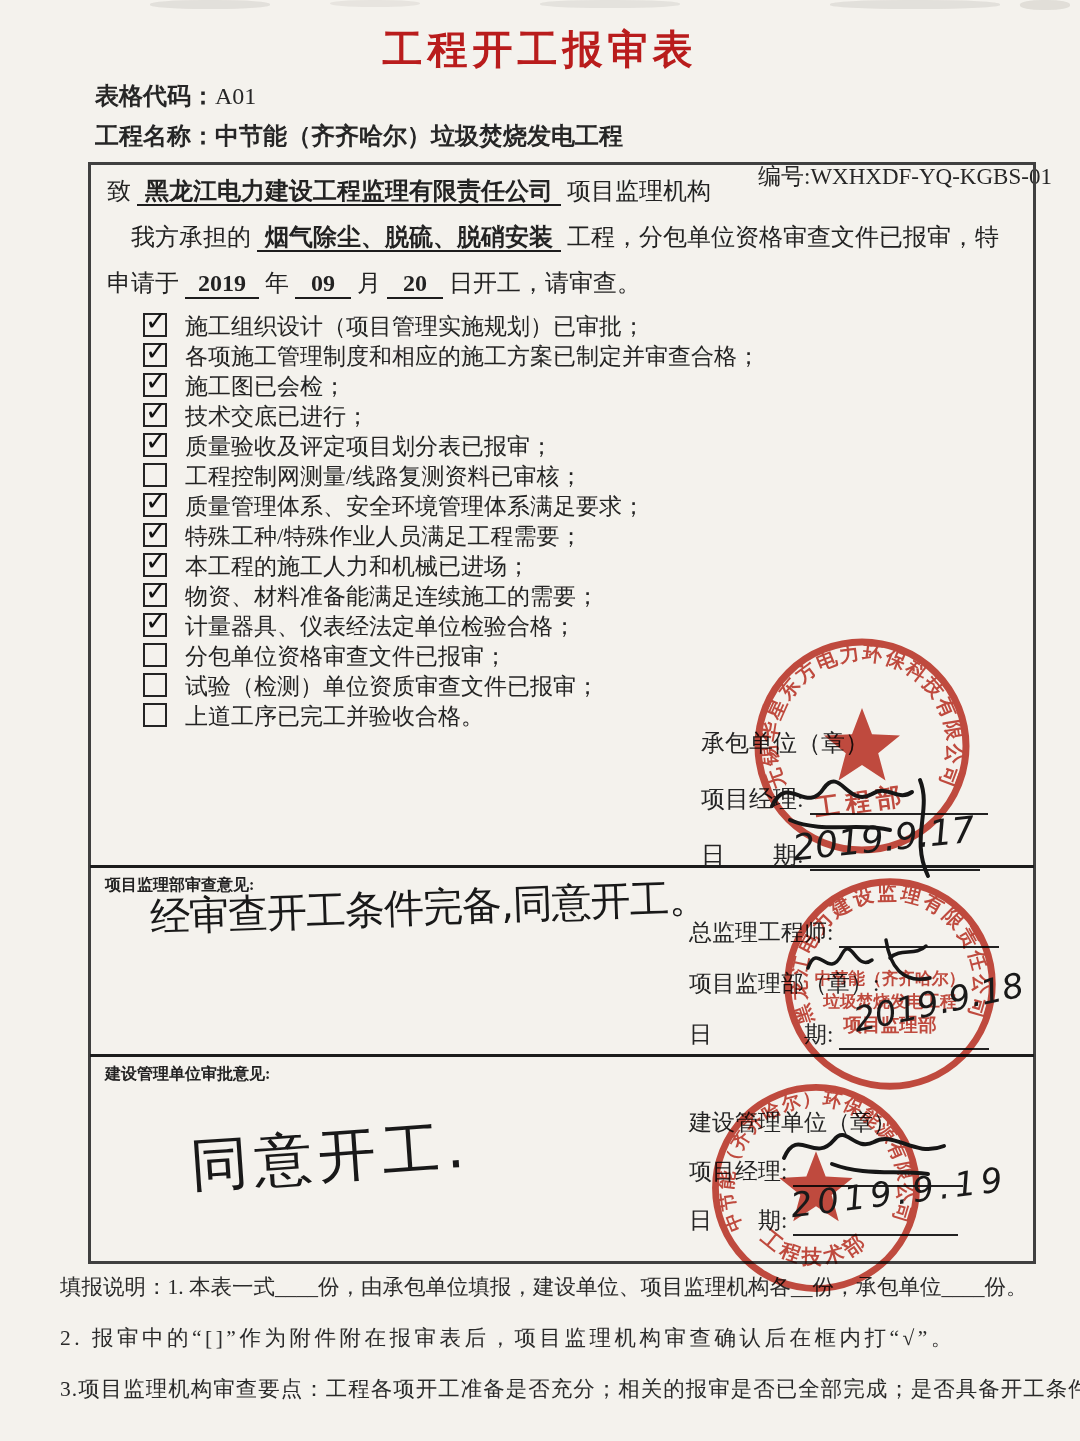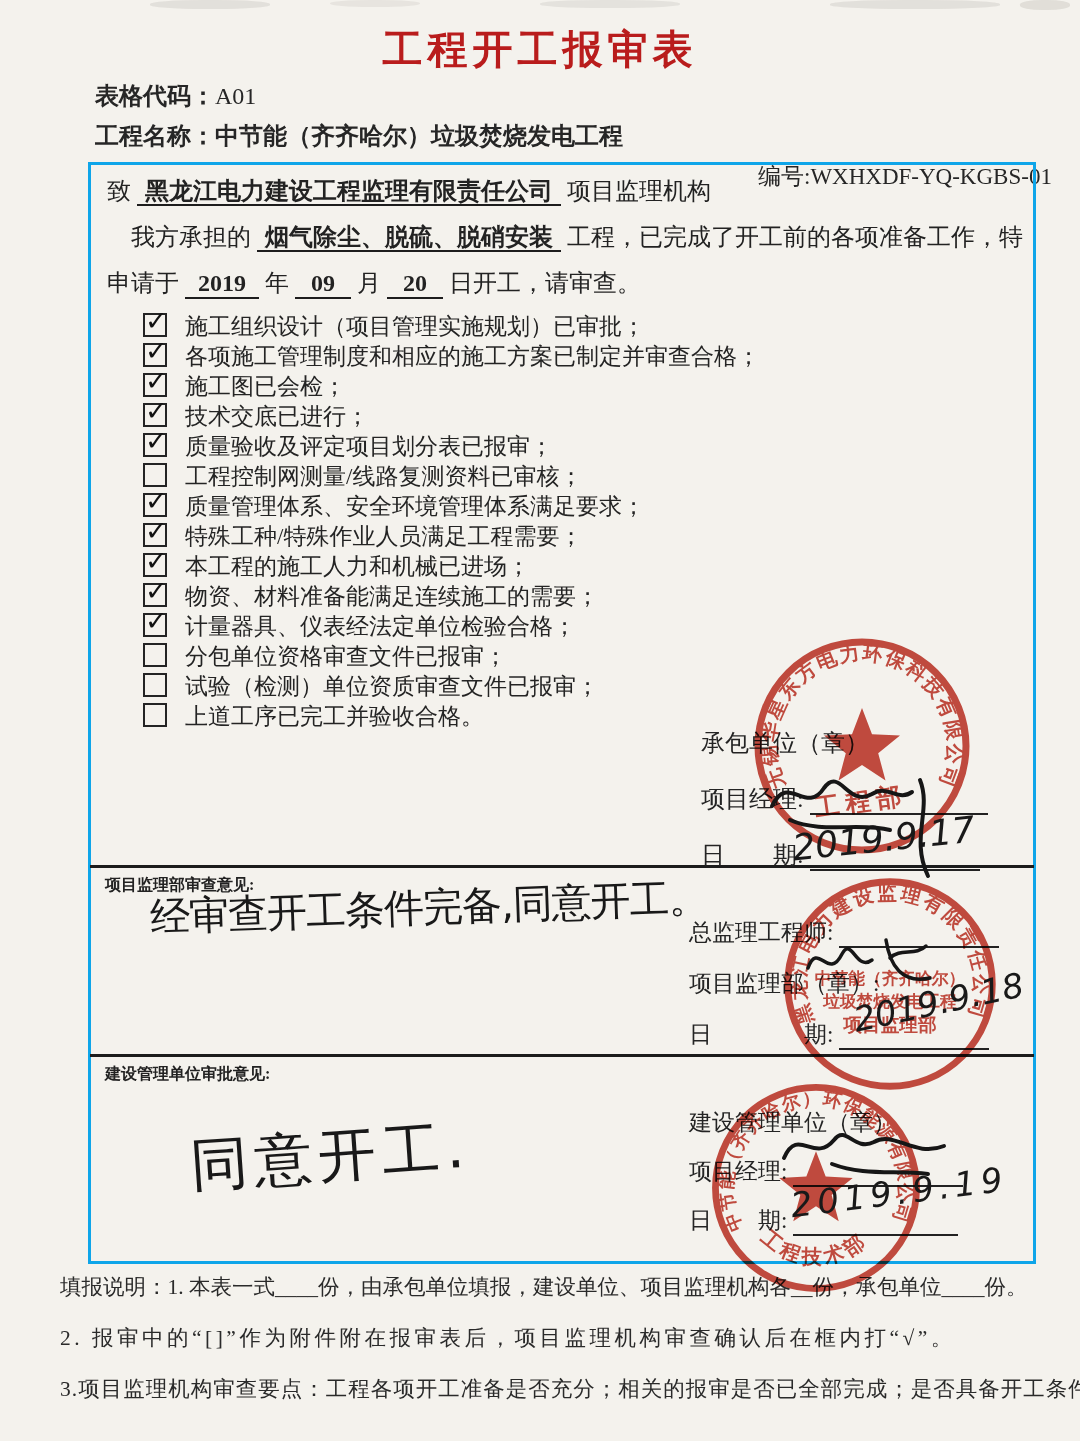--- a/index.html
+++ b/index.html
@@ -15,21 +15,21 @@
     position:absolute;top:22px;left:0;width:100%;text-align:center;
     font-size:40px;font-weight:700;letter-spacing:5px;color:#b91c1c;
   }
   .meta{position:absolute;font-size:24px;font-weight:700;color:#262626;}
   .meta .val{font-weight:400;}
   #form-code{left:95px;top:80px;}
   #project-name{left:95px;top:120px;}
   #doc-no{left:758px;top:126px;font-size:23px;font-weight:400;margin-top:35px;}
   .formbox{
     position:absolute;left:88px;top:162px;width:942px;height:1096px;
-    border:3px solid #0ea5e9;
+    border:3px solid #404040;
   }
   .divider{position:absolute;left:-1px;right:-1px;border-top:3px solid #1c1c1c;height:0;}
   #div1{top:700px;} #div2{top:889px;}
   .bodyline{position:absolute;font-size:24px;white-space:nowrap;color:#222;}
   .ul{border-bottom:2px solid #1d1d1d;padding:0 8px;font-weight:700;}
   .blank{display:inline-block;border-bottom:2px solid #1d1d1d;text-align:center;padding:0 6px;font-weight:700;}
   #line-to{left:16px;top:10px;}
   #line-body{left:16px;top:56px;}
   #line-apply{left:16px;top:102px;}
   .checklist{position:absolute;left:52px;top:146px;list-style:none;margin:0;padding:0;}
@@ -84,21 +84,21 @@
 
     <div class="bodyline" id="line-to">
       <span>致</span>
       <span class="ul">黑龙江电力建设工程监理有限责任公司</span>
       <span>项目监理机构</span>
     </div>
 
     <div class="bodyline" id="line-body">
       　<span>我方承担的</span>
       <span class="ul">烟气除尘、脱硫、脱硝安装</span>
-      <span>工程，已完成了开工前的各项准备工作，特</span>
+      <span>工程，分包单位资格审查文件已报审，特</span>
     </div>
 
     <div class="bodyline" id="line-apply">
       <span>申请于</span>
       <span class="blank" style="min-width:62px">2019</span>
       <span>年</span>
       <span class="blank" style="min-width:44px">09</span>
       <span>月</span>
       <span class="blank" style="min-width:44px">20</span>
       <span>日开工，请审查。</span>

